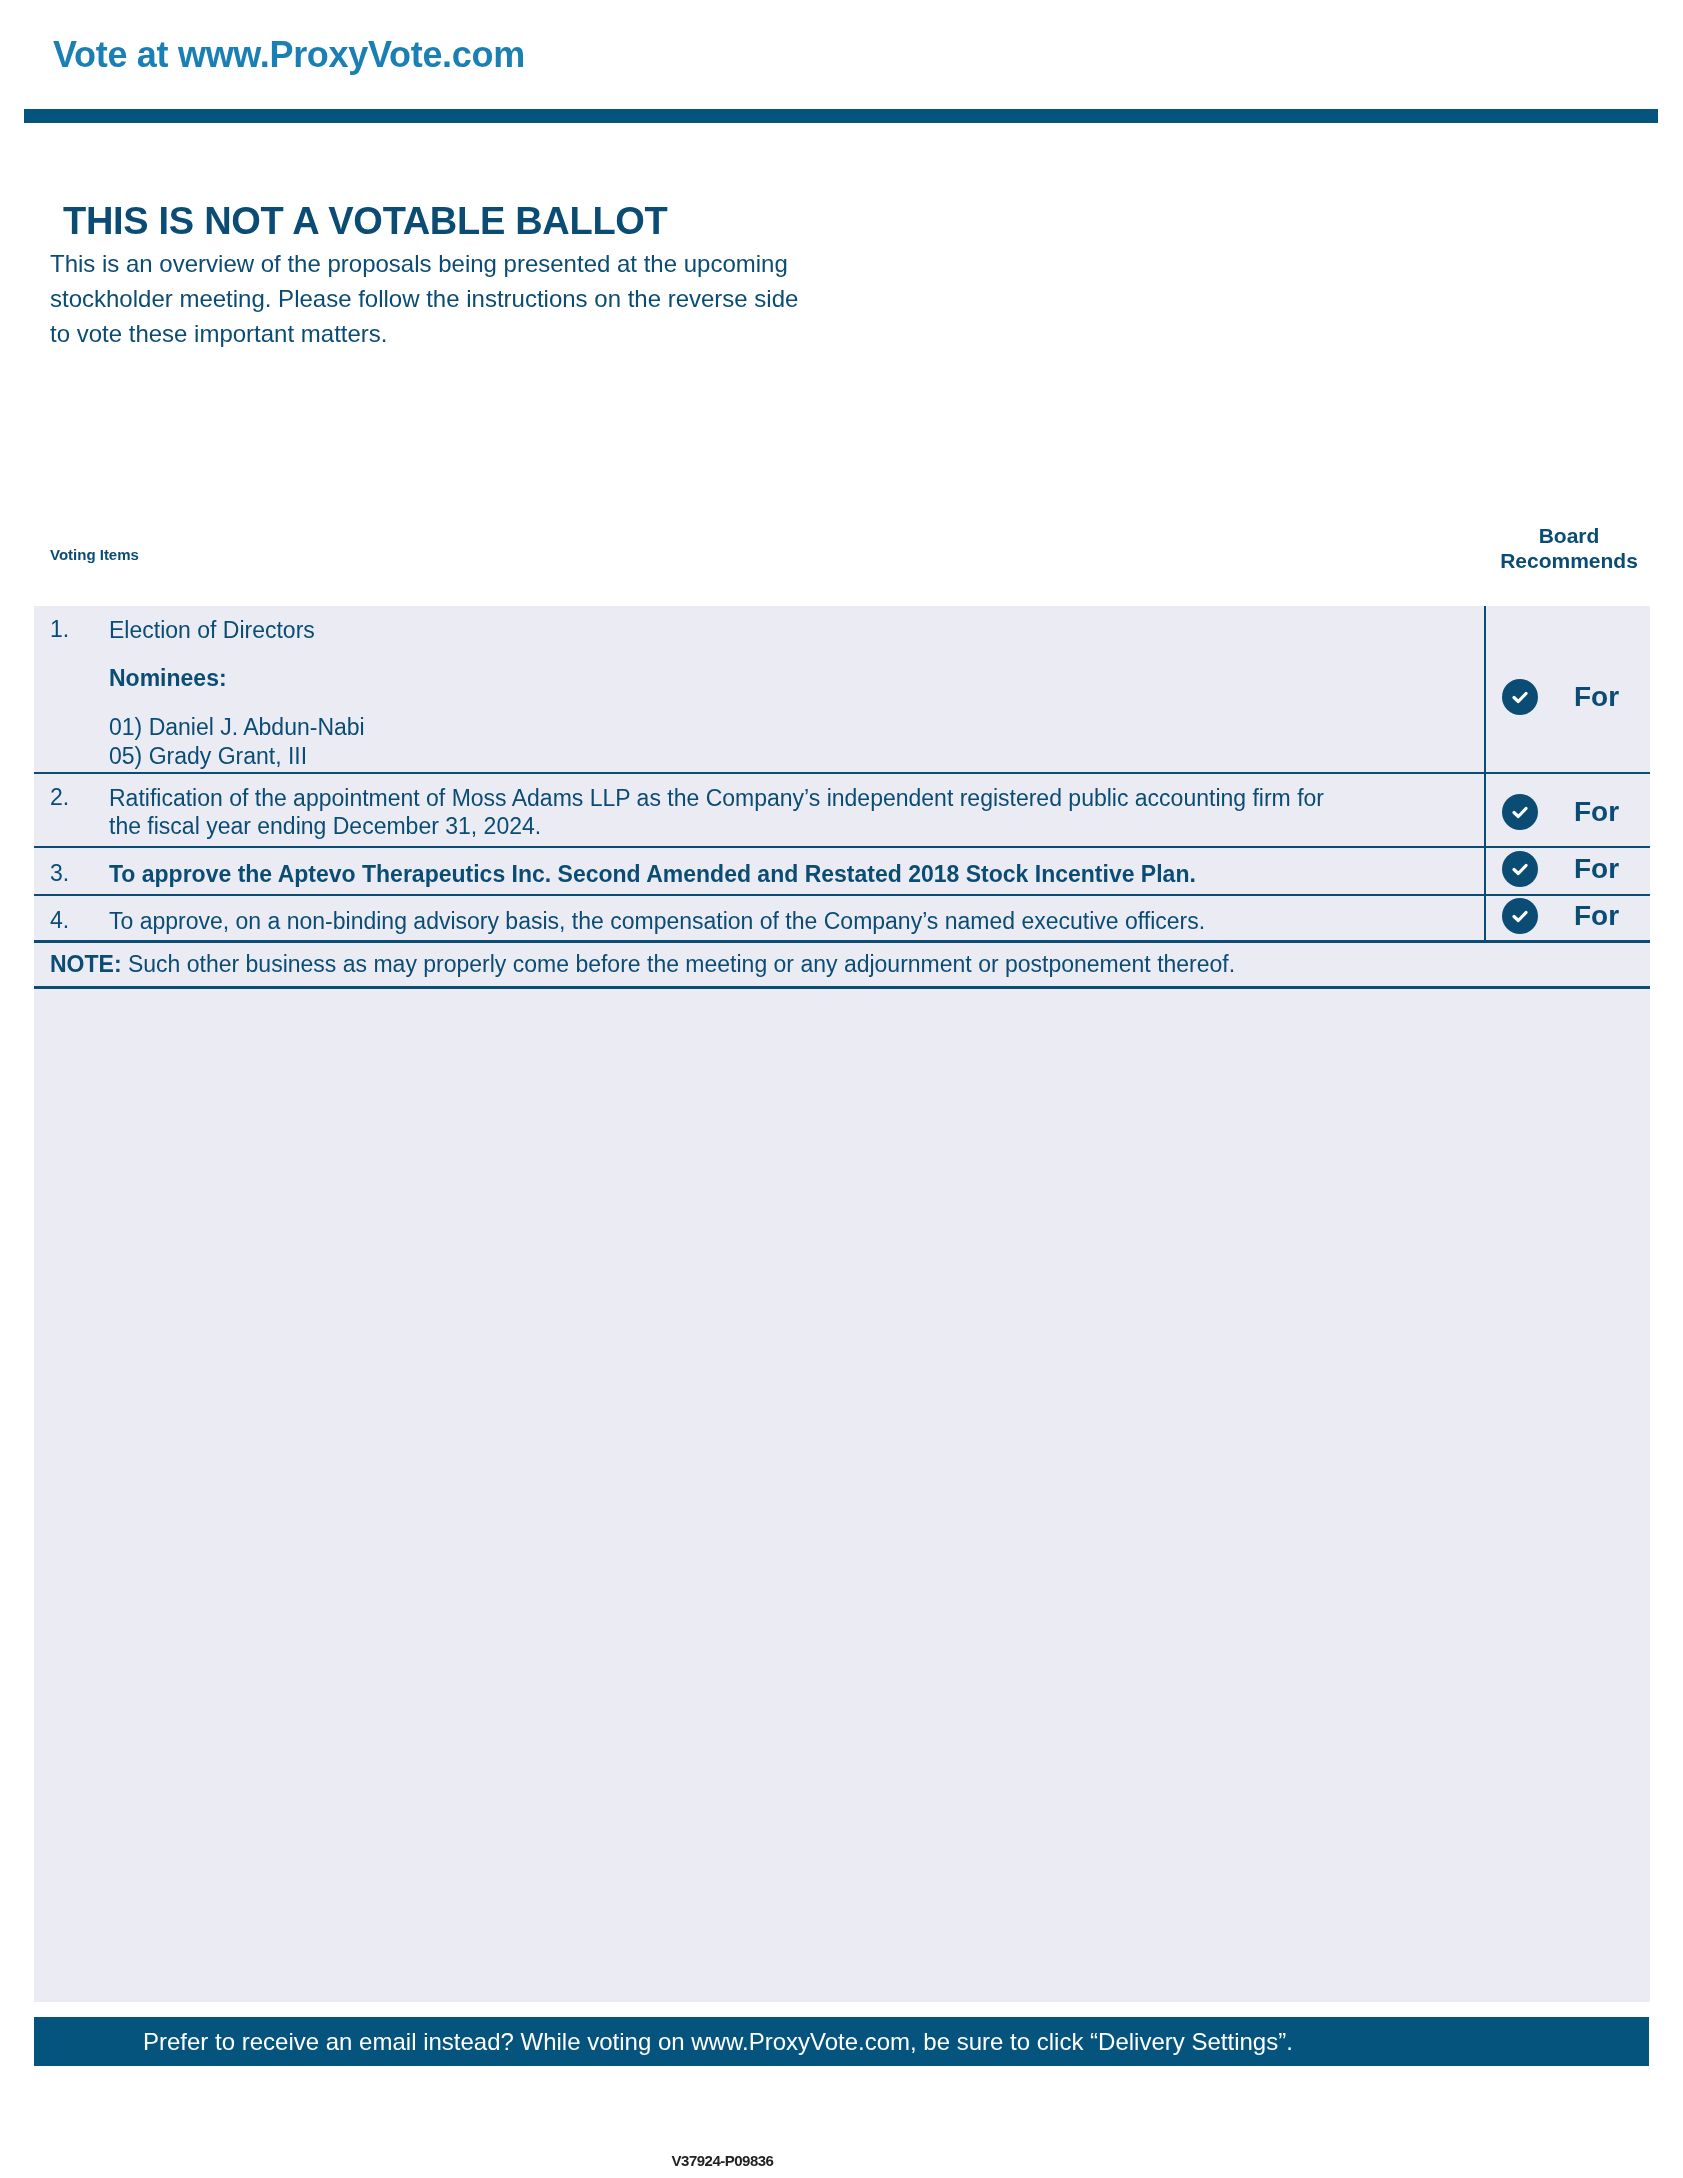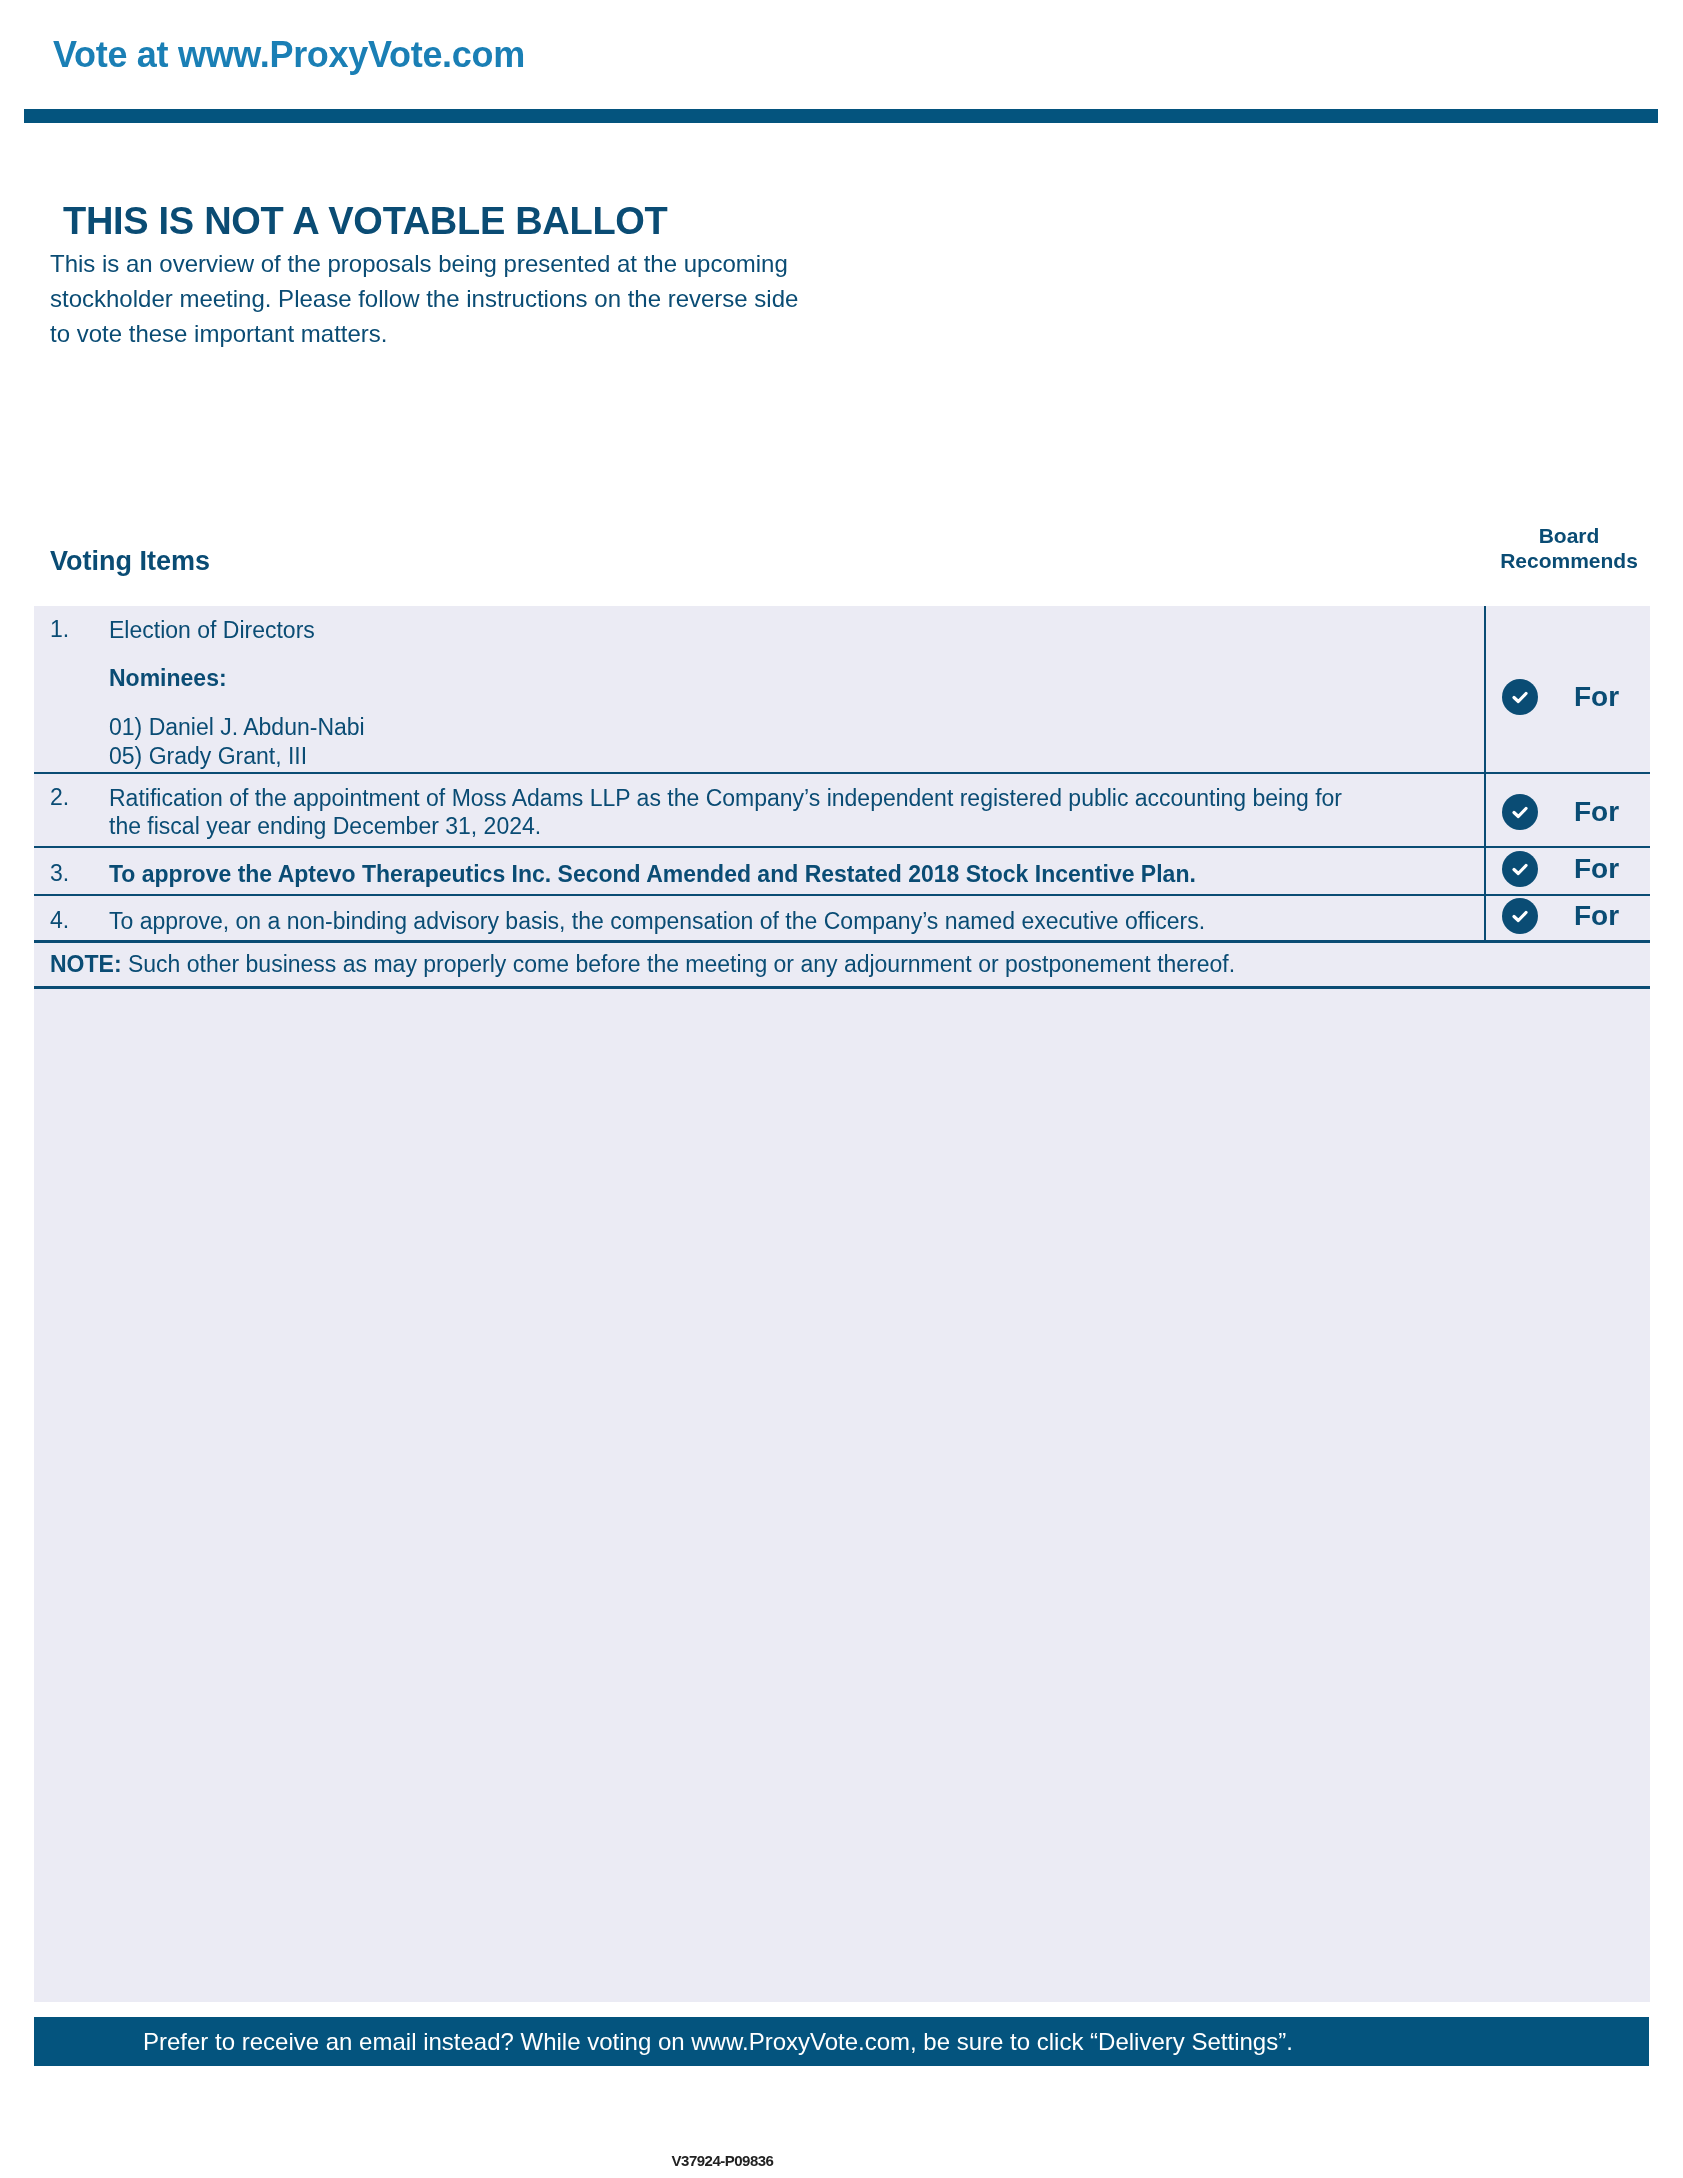--- a/index.html
+++ b/index.html
@@ -3,21 +3,21 @@
 <meta charset="utf-8">
 <style>
   html, body { margin:0; padding:0; background:#ffffff; }
   body { width:1683px; height:2178px; position:relative; overflow:hidden;
          font-family:"Liberation Sans", "DejaVu Sans", sans-serif; color:#0a4c74; }
   .abs { position:absolute; }
   .vote-at { left:53px; top:34px; font-size:36px; font-weight:bold; color:#1a7fb5; letter-spacing:-0.3px; }
   .top-rule { left:24px; top:109px; width:1634px; height:14px; background:#04547e; }
   .title { left:63px; top:174px; font-size:38px; font-weight:bold; color:#0a4c74; letter-spacing:-0.3px;margin-top:26px; }
   .intro { left:50px; top:246px; width:752px; font-size:24px; line-height:35px; color:#0a4c74; }
-  .col-voting { left:50px; top:546px; font-size:27px; font-weight:bold; color:#0a4c74;text-align:right; }
+  .col-voting { left:50px; top:546px; font-size:15px; font-weight:bold; color:#0a4c74;text-align:right; }
   .col-board { left:1465px; top:523px; width:208px; text-align:center; font-size:21px; font-weight:bold; color:#0a4c74; line-height:25px; }
   .panel { left:34px; top:606px; width:1616px; height:1396px; background:#ebebf4; }
   .vdiv { left:1484px; top:606px; width:2px; height:335px; background:#0a4c74; }
   .hline { left:34px; width:1616px; background:#0a4c74; }
   .num { left:50px; font-size:23px; color:#0a4c74; }
   .txt { left:109px; font-size:23px; color:#0a4c74; line-height:29px; }
   .bold { font-weight:bold;text-align:right; }
   .rec { left:1502px; height:36px; display:flex; align-items:center; }
   .check { width:36px; height:36px; border-radius:50%; background:#0a4c74; display:flex; align-items:center; justify-content:center; }
   .for { margin-left:36px; font-size:28px; font-weight:bold; color:#0a4c74; }
@@ -53,21 +53,21 @@
   <span class="check">
     <svg width="20" height="20" viewBox="0 0 20 20">
         <path d="M4 10.5 L8.3 14.5 L16 6.5" stroke="#fff" stroke-width="3.2" fill="none" stroke-linecap="round" stroke-linejoin="round"></path>
       </svg>
   </span>
   <span class="for">For</span>
 </div>
 <div class="abs hline" style="top:772px;height:2px;"></div>
 
 <div class="abs num" style="top:784px;">2.</div>
-<div class="abs txt" style="top:784px;">Ratification of the appointment of Moss Adams LLP as the Company’s independent registered public accounting being for</div>
+<div class="abs txt" style="top:784px;">Ratification of the appointment of Moss Adams LLP as the Company’s independent registered public accounting firm for</div>
 <div class="abs txt" style="top:812px;">the fiscal year ending December 31, 2024.</div>
 <div class="abs rec" style="top:794px;">
   <span class="check">
     <svg width="20" height="20" viewBox="0 0 20 20">
         <path d="M4 10.5 L8.3 14.5 L16 6.5" stroke="#fff" stroke-width="3.2" fill="none" stroke-linecap="round" stroke-linejoin="round"></path>
       </svg>
   </span>
   <span class="for">For</span>
 </div>
 <div class="abs hline" style="top:846px;height:2px;"></div>

